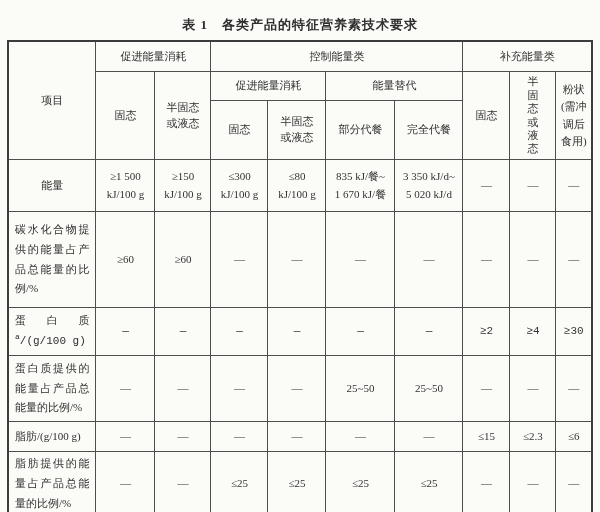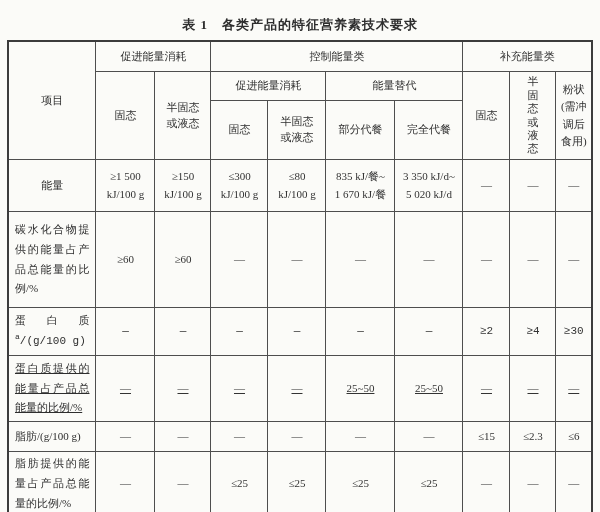--- a/index.html
+++ b/index.html
@@ -58,21 +58,21 @@
     text-align:left;
     padding:3px 6px 3px 36px;
     font-size:11px;
   }
   tr.hr1 td{height:27px;}
   tr.hr2 td{height:26px;}
   tr.hr3 td{height:56px;}
   tr.br1 td{height:47px;}
   tr.br2 td{height:91px;}
   tr.br3 td{height:43px;font-family:Liberation Mono, monospace;}
-  tr.br4 td{height:61px;text-decoration:underline;}
+  tr.br4 td{height:61px;}
   tr.br5 td{height:25px;}
   tr.br6 td{height:58px;}
   tr.ftr td{height:18px;}
 </style>
 </head>
 <body>
 
 <div class="title">表 1　各类产品的特征营养素技术要求</div>
 
 <table class="main">

